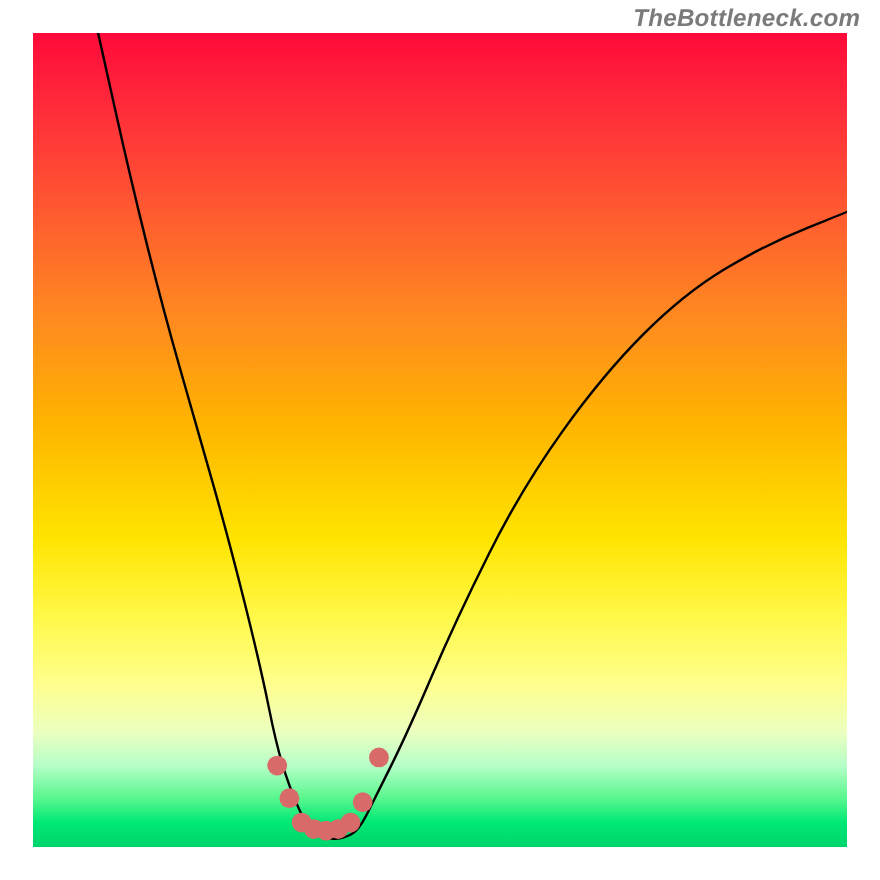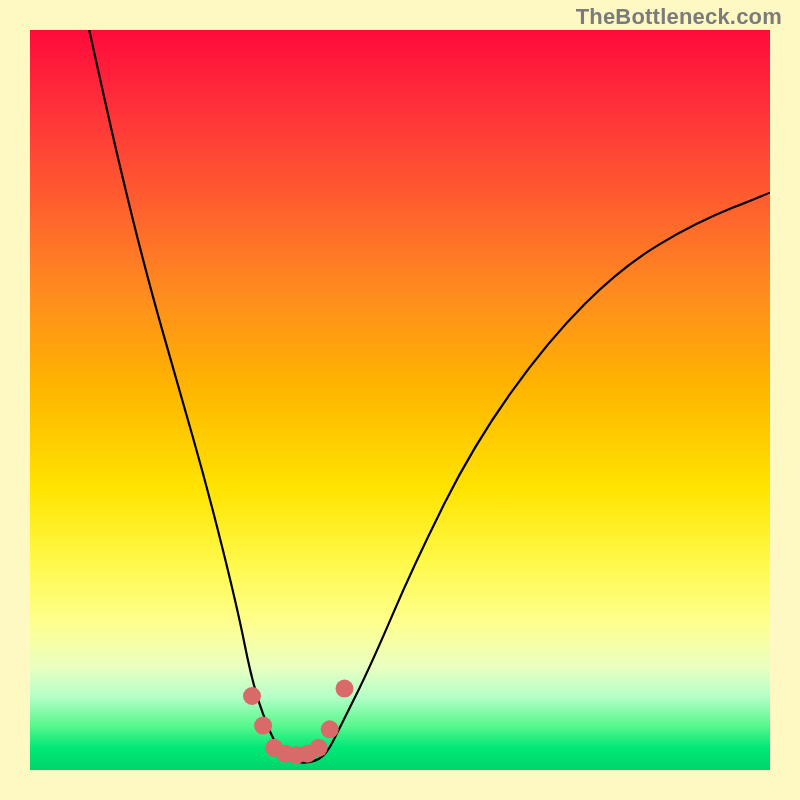--- a/index.html
+++ b/index.html
@@ -9,21 +9,22 @@
     height: 800px;
     background: #000;
     overflow: hidden;
   }
   .outer-frame {
     position: absolute;
     top: 0;
     left: 0;
     width: 800px;
     height: 800px;
-    background: #fef9c3;
+    background: #ffffff;
+    font-style: italic;
   }
   .watermark {
     position: absolute;
     top: 4px;
     right: 18px;
     font-family: Arial, Helvetica, sans-serif;
     font-size: 22px;
     font-weight: bold;
     color: #7b7b7b;
     letter-spacing: 0.2px;

